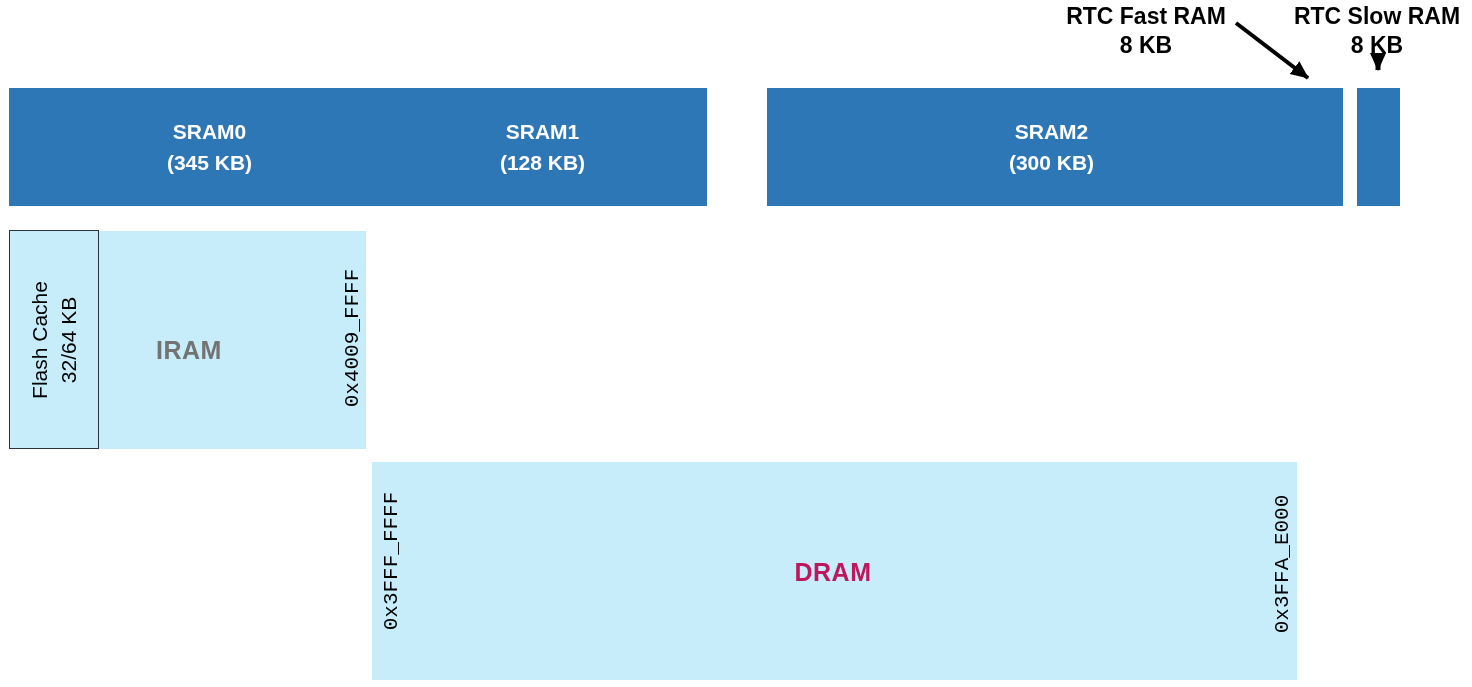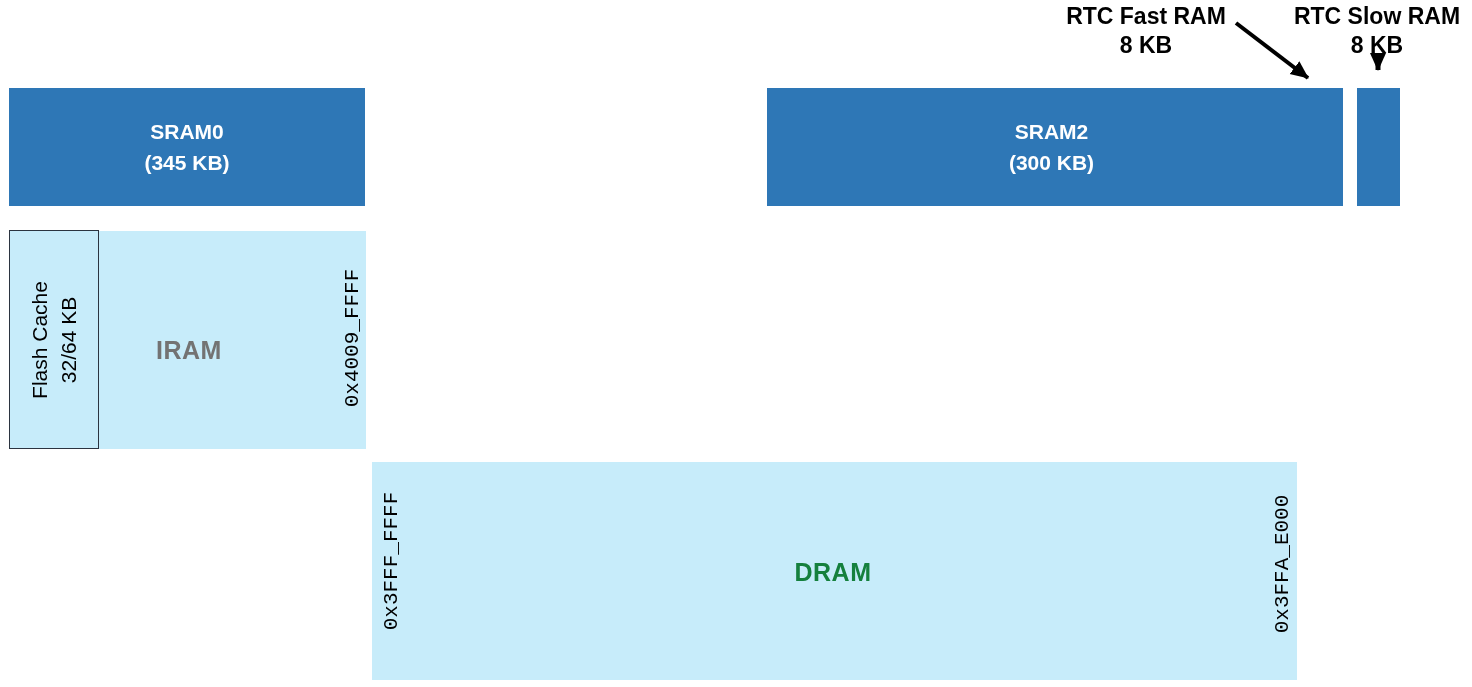--- a/index.html
+++ b/index.html
@@ -12,21 +12,21 @@
   #callout-fast{left:1041px;}
   #callout-slow{left:1272px;}
 
   
   .arrow-overlay{position:absolute;left:0;top:0;width:1472px;height:687px;pointer-events:none;}
 
   
   .bank{position:absolute;top:88px;height:118px;background:var(--dark);
         display:flex;flex-direction:column;align-items:center;justify-content:center;
         color:#fff;font-weight:bold;font-size:21px;line-height:31px;text-align:center;}
-  #sram0{left:9px;width:356px;justify-content:center;}
+  #sram0{left:9px;width:401px;justify-content:center;}
   #sram1{left:378px;width:329px;}
   #sram2{left:720px;width:569px;margin-left:47px;}
   .smallbank{position:absolute;top:88px;height:118px;background:var(--dark);}
   #rtc-fast-box{left:1302px;width:41px;}
   #rtc-slow-box{left:1357px;width:43px;}
 
   
   #flash-cache{position:absolute;left:9px;top:230px;width:90px;height:219px;
                background:var(--light);border:1.5px solid #2b3440;box-sizing:border-box;
                display:flex;align-items:center;justify-content:center;}
@@ -35,21 +35,21 @@
   #iram-box{position:absolute;left:99px;top:231px;width:267px;height:218px;background:var(--light);}
   #iram-label{position:absolute;left:189px;top:350px;transform:translate(-50%,-50%);
               font-weight:bold;font-size:25px;letter-spacing:.5px;color:#737373;}
   .vaddr{position:absolute;white-space:nowrap;font-family:"Liberation Mono", monospace;
          font-size:21px;color:#000;}
   #iram-addr{left:352px;top:338px;transform:translate(-50%,-50%) rotate(-90deg);}
 
   
   #dram-box{position:absolute;left:372px;top:462px;width:925px;height:218px;background:var(--light);}
   #dram-label{position:absolute;left:833px;top:572px;transform:translate(-50%,-50%);
-              font-weight:bold;font-size:25px;letter-spacing:.5px;color:#15803d;}
+              font-weight:bold;font-size:25px;letter-spacing:.5px;color:#be185d;}
   #dram-start-addr{left:391px;top:561px;transform:translate(-50%,-50%) rotate(-90deg);}
   #dram-end-addr{left:1282px;top:564px;transform:translate(-50%,-50%) rotate(-90deg);}
 </style>
 </head>
 <body>
 
 <div class="canvas">
 
   <div class="callout" id="callout-fast">
     <div>RTC Fast RAM</div>
@@ -72,20 +72,24 @@
     <line x1="1236" y1="23" x2="1308" y2="78" stroke="#000" stroke-width="4" marker-end="url(#ah-big)"></line>
     <line x1="1378" y1="57" x2="1378" y2="70" stroke="#000" stroke-width="5" marker-end="url(#ah-big)"></line>
     <line x1="127" y1="433" x2="235" y2="433" stroke="#000" stroke-width="2.5" marker-end="url(#ah-small)"></line>
     <line x1="1090" y1="661" x2="517" y2="661" stroke="#000" stroke-width="2.5" marker-end="url(#ah-small)"></line>
   </svg>
 
   <div class="bank" id="sram0">
     <div>SRAM0</div>
     <div>(345 KB)</div>
   </div>
+  <div class="bank" id="sram1">
+    <div>SRAM1</div>
+    <div>(128 KB)</div>
+  </div>
   <div class="bank" id="sram2">
     <div>SRAM2</div>
     <div>(300 KB)</div>
   </div>
   <div class="smallbank" id="rtc-fast-box"></div>
   <div class="smallbank" id="rtc-slow-box"></div>
 
   <div id="flash-cache">
     <div class="vblock">
       <div>Flash Cache</div>

